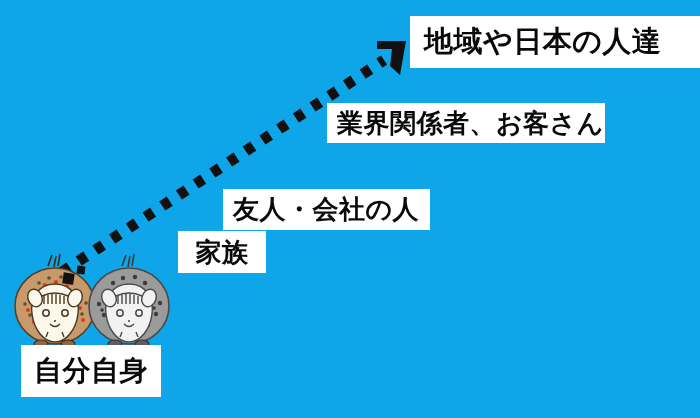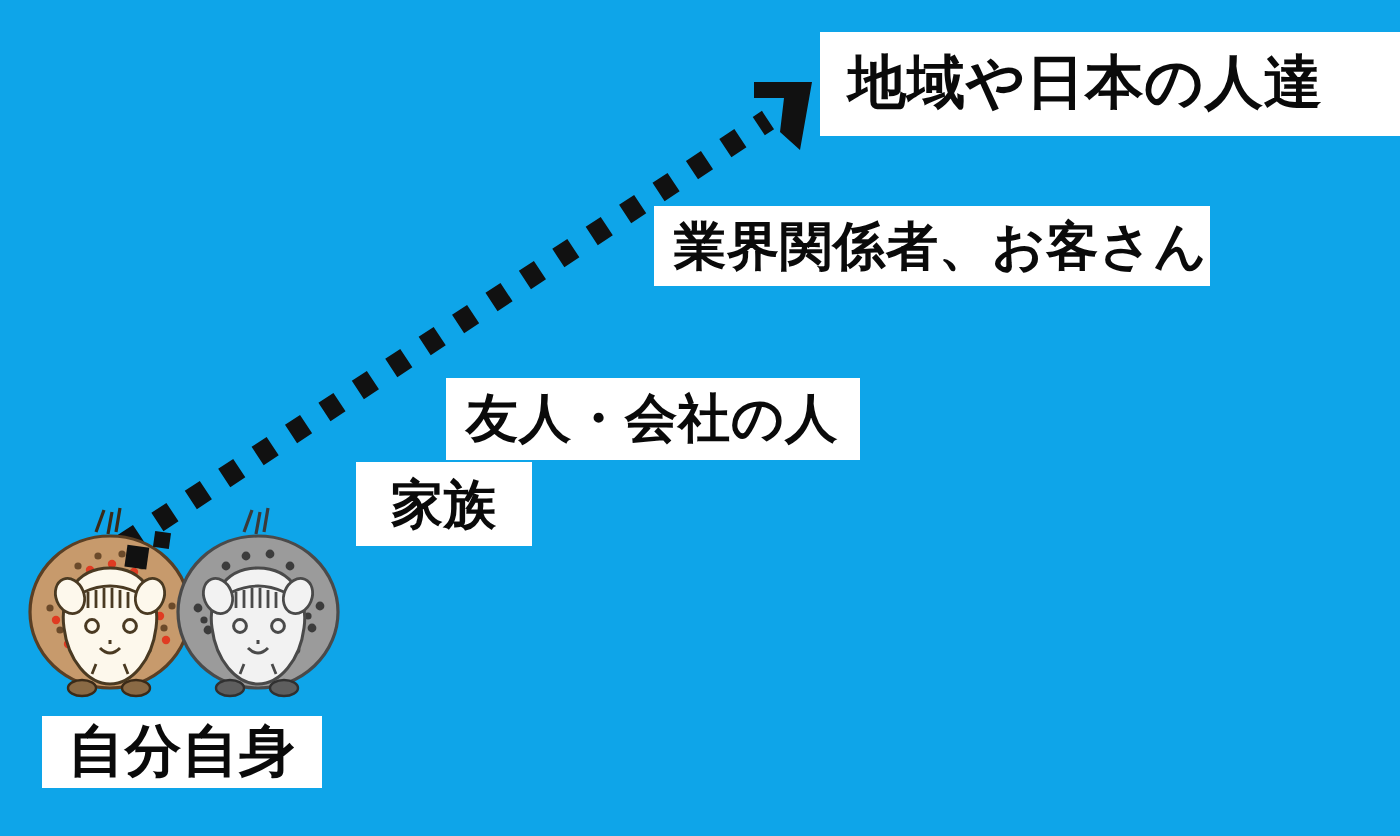--- a/index.html
+++ b/index.html
@@ -62,23 +62,23 @@
     left: 150px;
     top: 231px;
     width: 88px;
     height: 42px;
     font-size: 26px;
     justify-content: center;
     margin-left: 28px;
   }
   #lbl-self {
     left: 21px;
-    top: 358px;
+    top: 345px;
     width: 140px;
-    height: 36px;
+    height: 52px;
     font-size: 28px;
     justify-content: center;
   }
 
   #arrow-svg {
     position: absolute;
     left: 0;
     top: 0;
     width: 700px;
     height: 418px;

